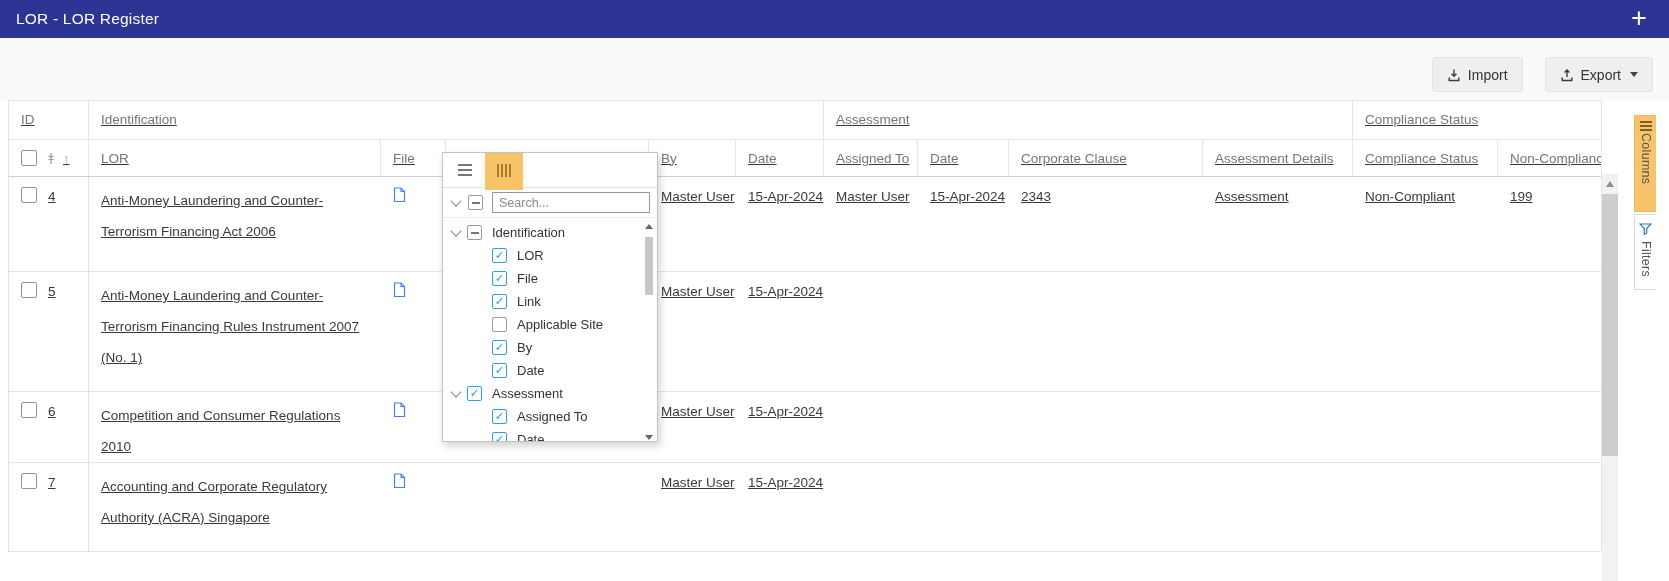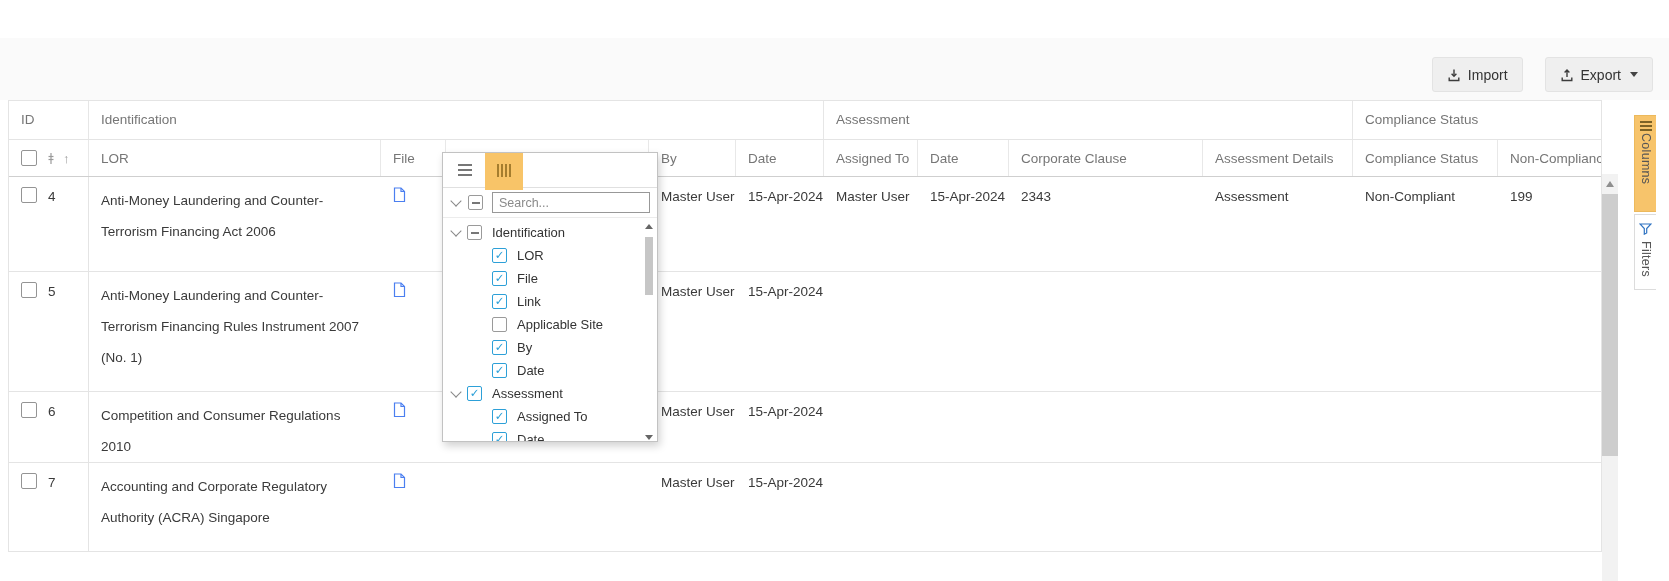--- a/index.html
+++ b/index.html
@@ -22,21 +22,21 @@
           margin-left:2px;padding:0 10px;font-size:13.5px;font-family:inherit;color:#333;background:#fff;}
   .searchinput::placeholder{color:#9a9a9a;}
   .actions{position:absolute;right:16px;top:19px;display:flex;gap:22px;}
   .btn{height:33px;background:#efefef;border:1px solid #e3e3e3;border-radius:3px;display:flex;align-items:center;
        gap:7px;padding:0 14px;font-size:14px;color:#333;cursor:pointer;}
   .caret{width:0;height:0;border-left:4px solid transparent;border-right:4px solid transparent;
          border-top:5px solid #444;margin-left:2px;}
 
   
   .grid{position:absolute;left:8px;top:100px;width:1594px;box-sizing:border-box;
-        border:1px solid #e4e4e4;border-bottom:none;background:#fff;font-size:13.5px;}
+        border:1px solid #e4e4e4;border-bottom:none;background:#fff;font-size:13.5px;text-decoration:underline;}
   .hrow{display:flex;color:#767676;}
   .grow{height:38px;border-bottom:1px solid #e4e4e4;}
   .grow .gcell{box-sizing:border-box;padding:0 12px;line-height:37px;border-right:1px solid #e6e6e6;
         white-space:nowrap;overflow:hidden;}
   .gId{width:80px}.gIdent{width:735px}.gAssess{width:529px}.gComp{width:248px;border-right:none!important}
   .srow{height:36px;border-bottom:1px solid #cfcfcf;}
   .scell{box-sizing:border-box;padding:0 12px;display:flex;align-items:center;border-right:1px solid #e8e8e8;
         white-space:nowrap;overflow:hidden;color:#767676;}
   .cId{width:80px}.cLor{width:292px}.cFile{width:65px}.cLink{width:203px}.cBy{width:87px}
   .cDate{width:88px}.cAsg{width:94px}.cDate2{width:91px}.cClause{width:194px}
@@ -103,20 +103,24 @@
         border-right:4px solid transparent;border-bottom:5px solid #666;}
   .pscroll .pdown{position:absolute;bottom:2px;left:2px;width:0;height:0;border-left:4px solid transparent;
         border-right:4px solid transparent;border-top:5px solid #666;}
   .pscroll .pthumb{position:absolute;top:15px;left:2px;width:8px;height:58px;background:#c6c6c6;cursor:pointer;}
 </style>
 </head>
 <body>
 
 <div class="page">
 
+  <div class="topbar">
+    <span class="title">LOR - LOR Register</span>
+    <span class="plus">+</span>
+  </div>
 
   <div class="toolbar">
     <div class="actions">
       <div class="btn">
         <svg width="14" height="14" viewBox="0 0 14 14">
           <line x1="7" y1="1.5" x2="7" y2="8" stroke="#3c3c3c" stroke-width="1.4"></line>
           <polyline points="4.6,5.8 7,8.2 9.4,5.8" fill="none" stroke="#3c3c3c" stroke-width="1.4"></polyline>
           <polyline points="2.2,9.5 2.2,12.5 11.8,12.5 11.8,9.5" fill="none" stroke="#3c3c3c" stroke-width="1.4"></polyline>
         </svg>
         <span>Import</span>

